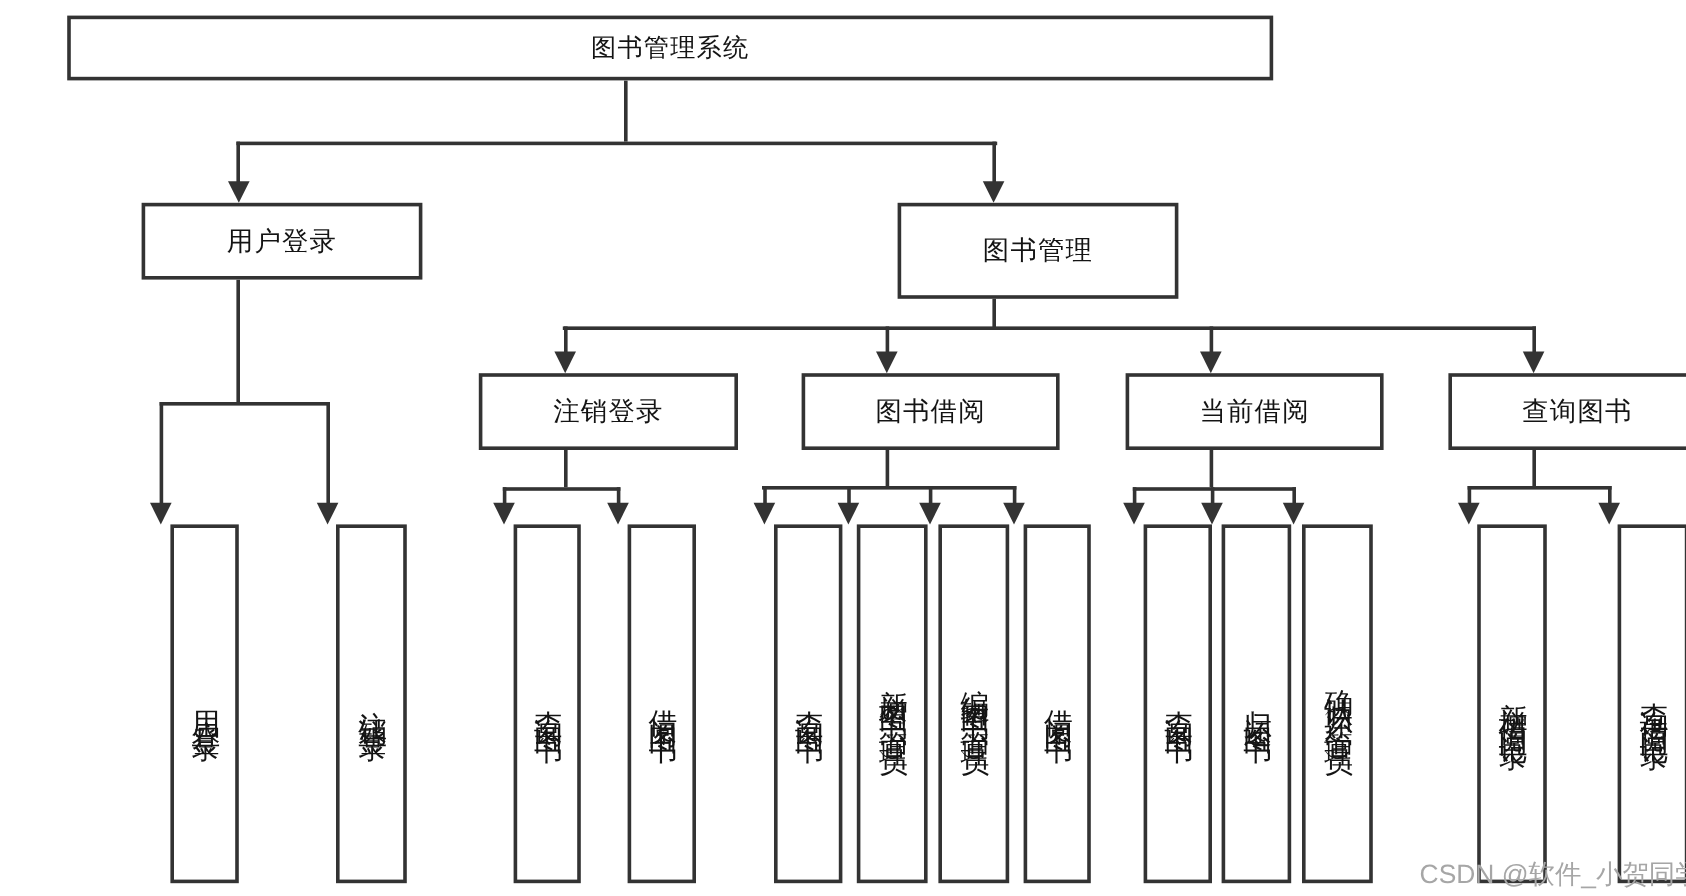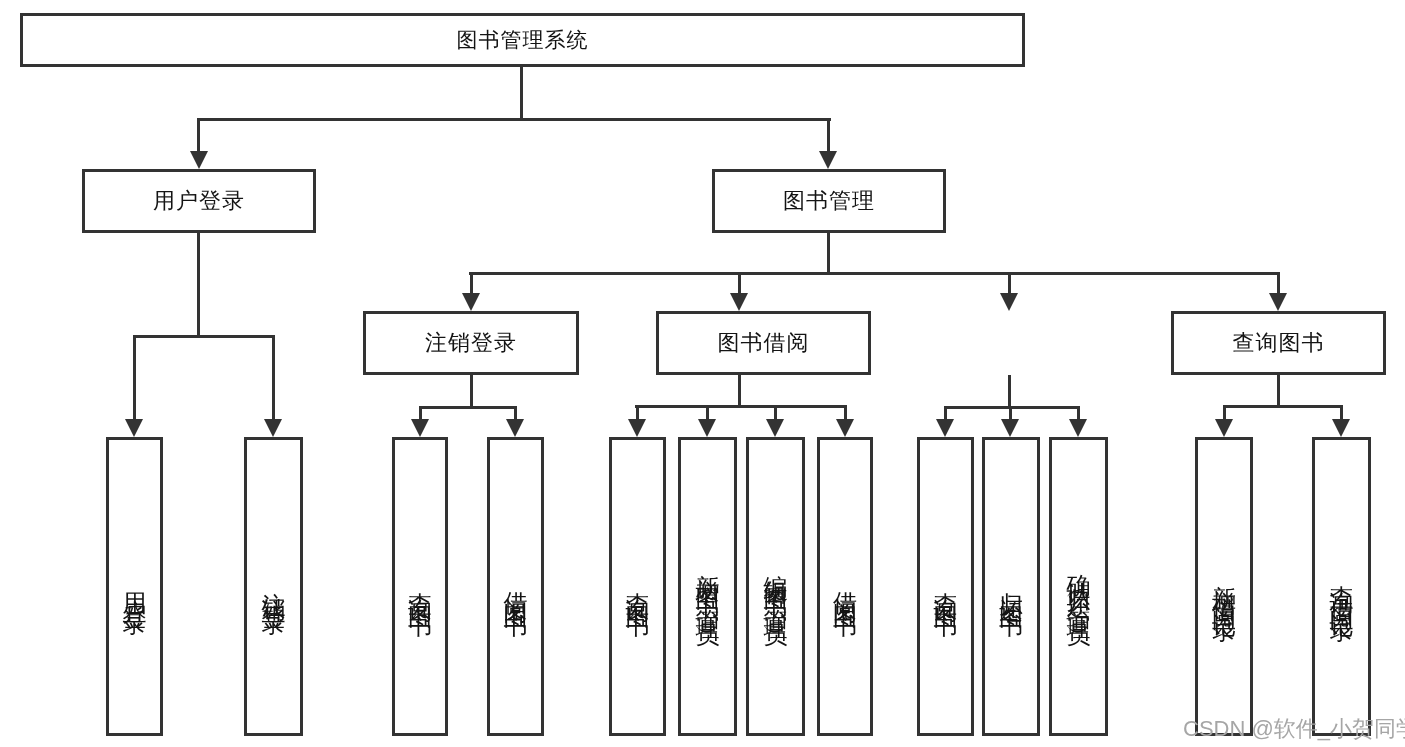--- a/index.html
+++ b/index.html
@@ -16,20 +16,21 @@
     font-family:"Liberation Sans","DejaVu Sans",sans-serif;
     overflow:hidden;
   }
   .box{
     position:absolute;
     box-sizing:border-box;
     border:3px solid var(--line);
     background:#ffffff;
     display:flex;align-items:center;justify-content:center;
     color:var(--text);
+    margin-left:36px;
   }
   .hbox{font-size:22px;letter-spacing:1px;white-space:nowrap;}
   .root{font-size:21px;}
   .vbox span{
     writing-mode:vertical-rl;
     text-orientation:mixed;
     font-size:24px;
     letter-spacing:7px;
     line-height:1;
     color:var(--text);
@@ -115,29 +116,32 @@
   <div class="ahead" style="left:1215px;top:419px"></div>
   <div class="ahead" style="left:1332px;top:419px"></div>
 
   <div class="box hbox root" style="left:20px;top:13px;width:1005px;height:54px">
     <span>图书管理系统</span>
   </div>
 
   <div class="box hbox" style="left:82px;top:169px;width:234px;height:64px">
     <span>用户登录</span>
   </div>
-  <div class="box hbox" style="left:712px;top:169px;width:234px;height:64px">
+  <div class="box hbox" style="left:712px;top:169px;width:234px;height:80px">
     <span>图书管理</span>
   </div>
 
   <div class="box hbox" style="left:363px;top:311px;width:216px;height:64px">
     <span>注销登录</span>
   </div>
-  <div class="box hbox" style="left:656px;top:311px;width:215px;height:64px">
+  <div class="box hbox" style="left:632px;top:311px;width:215px;height:64px">
     <span>图书借阅</span>
+  </div>
+  <div class="box hbox" style="left:902px;top:311px;width:215px;height:64px">
+    <span>当前借阅</span>
   </div>
   <div class="box hbox" style="left:1171px;top:311px;width:215px;height:64px">
     <span>查询图书</span>
   </div>
 
   <div class="box vbox" style="left:106px;top:437px;width:57px;height:299px">
     <span>用户登录</span>
   </div>
   <div class="box vbox" style="left:244px;top:437px;width:59px;height:299px">
     <span>注销登录</span>

